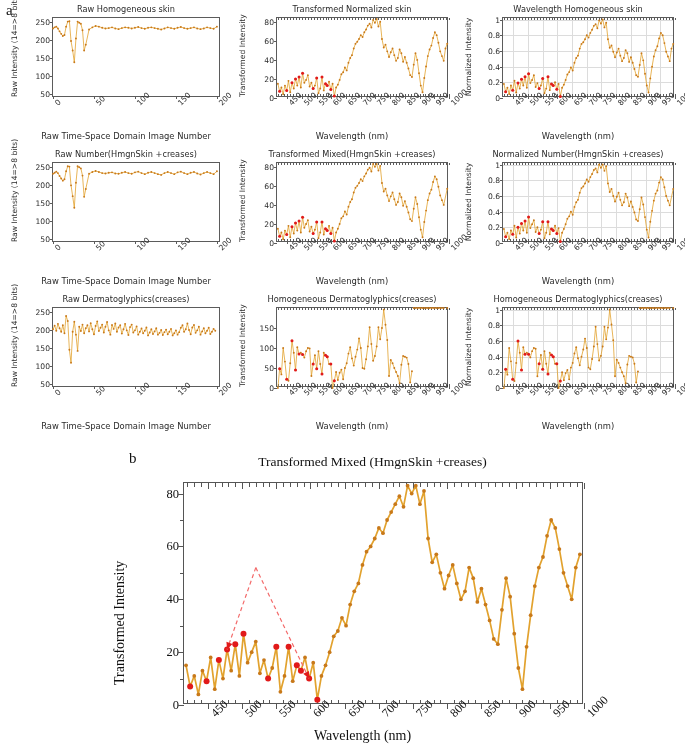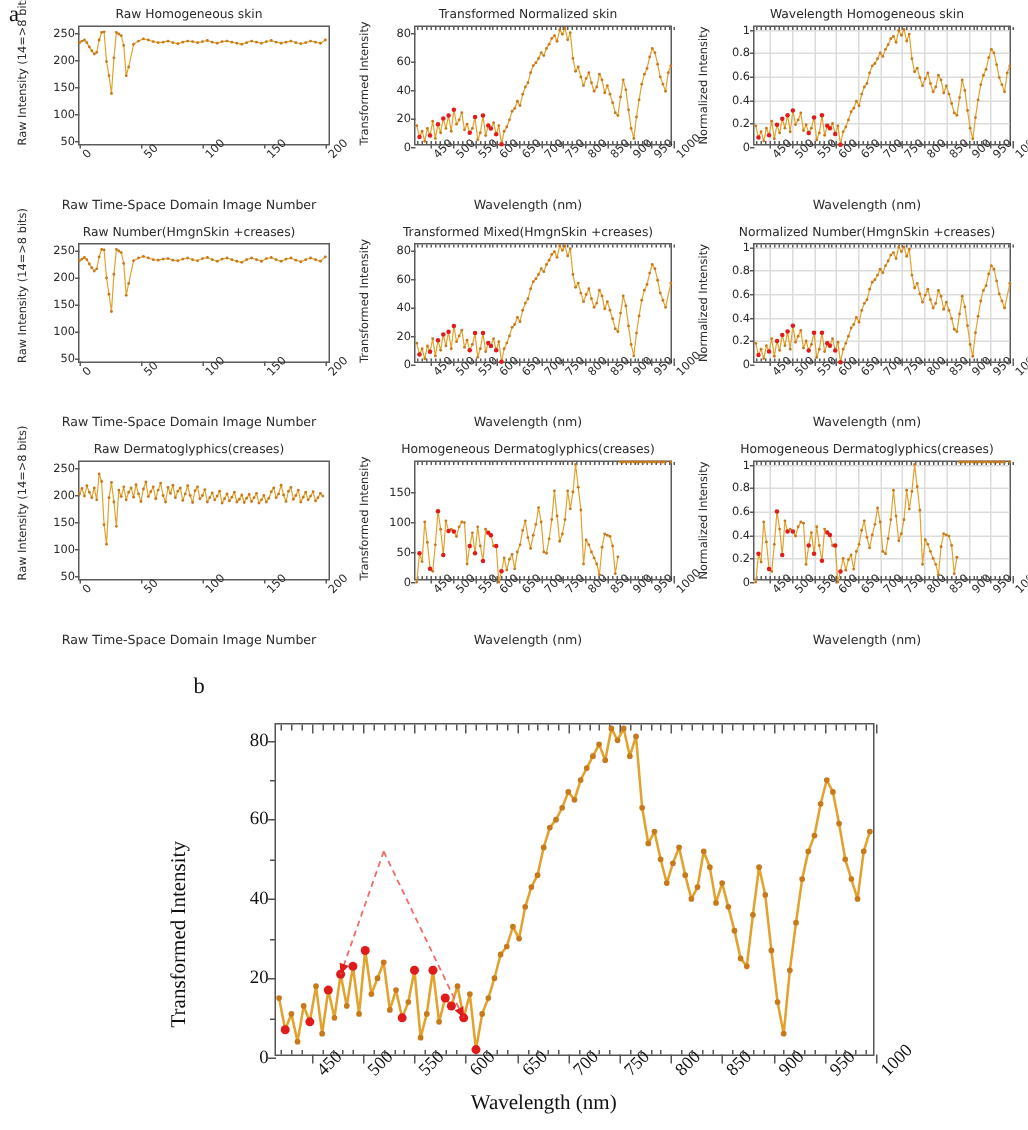--- a/index.html
+++ b/index.html
@@ -2029,20 +2029,21 @@
           <circle cx="50.28" cy="48.63" r="1.5" fill="#E11A1A"></circle>
           <circle cx="53.81" cy="55.69" r="1.5" fill="#E11A1A"></circle>
           <circle cx="57.33" cy="72.94" r="1.5" fill="#E11A1A"></circle>
         </svg>
       </div>
     </div>
   </div>
 
 <div class="panel-b">
   <div class="panel-label" style="left:129px;top:10px;">b</div>
+  <div class="b-title" style="top:14px;left:90px;right:30px;">Transformed Mixed (HmgnSkin +creases)</div>
   <div class="b-ylab" style="left:112px;top:245px;">Transformed Intensity</div>
   <div class="b-xlab" style="top:288px;left:80px;right:40px;">Wavelength (nm)</div>
 
   <div class="annot" style="left:217px;top:48px;">
     <div>highlights the</div>
     <div>corresponding</div>
     <div class="link">13-channel</div>
     <div>
       <span class="teal">color</span>
       <span>in</span>

